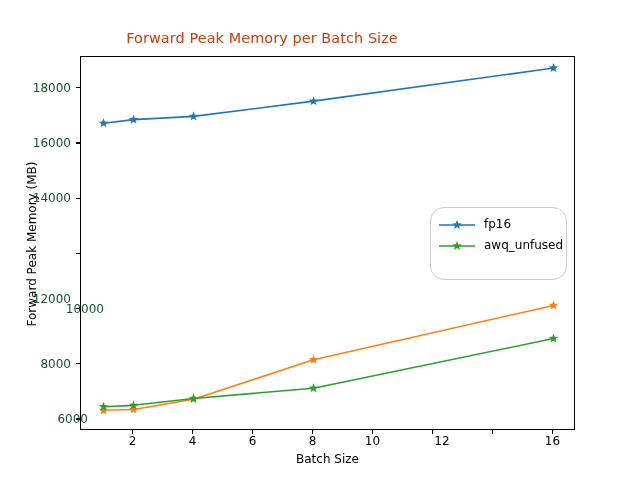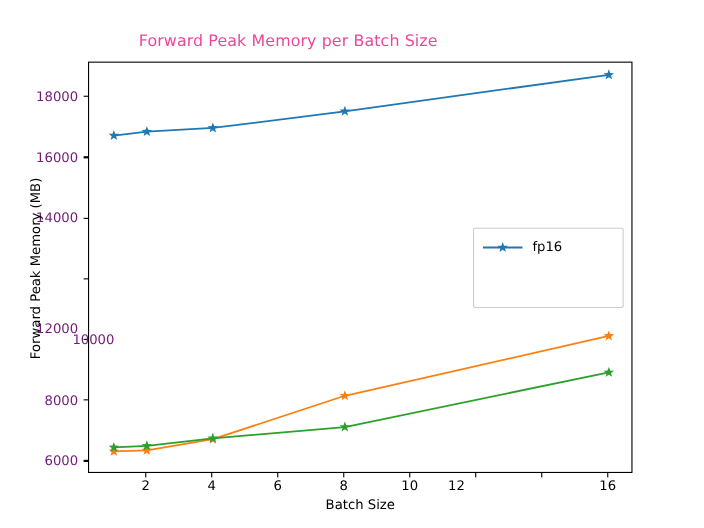--- a/index.html
+++ b/index.html
@@ -15,21 +15,21 @@
     font-family: "DejaVu Sans", sans-serif;
     overflow: hidden;
   }
   #chart-title {
     position: absolute;
     left: 0;
     top: 30px;
     width: 524px;
     text-align: center;
     font-size: 14.4px;
-    color: #ec4899;
+    color: #c2410c;
     letter-spacing: 0.1px;
   }
   
   #plot-area {
     position: absolute;
     left: 80px;
     top: 56px;
     width: 495px;
     height: 374px;
     border: 1.1px solid #000000;
@@ -42,21 +42,21 @@
     top: 0;
     width: 495px;
     height: 374px;
     overflow: visible;
   }
   .ytick-label {
     position: absolute;
     right: 0;
     text-align: right;
     font-size: 12px;
-    color: #701a75;
+    color: #14532d;
     white-space: nowrap;
   }
   .ytick-wrap {
     position: absolute;
     left: 0;
     width: 71px;
     height: 14px;
   }
   .ytick-mark {
     position: absolute;
@@ -107,21 +107,21 @@
     transform: rotate(-90deg);
     transform-origin: center center;
   }
   #legend {
     position: absolute;
     left: 430px;
     top: 207px;
     width: 137px;
     height: 73px;
     border: 0.8px solid #cccccc;
-    border-radius: 2px;
+    border-radius: 14px;
     background: #ffffff;
     box-sizing: border-box;
     padding: 5px 6px 5px 6px;
   }
   .legend-row {
     display: flex;
     align-items: center;
     height: 21px;
   }
   .legend-sample {
@@ -168,21 +168,21 @@
           <polygon points="52.50,343.33 53.73,346.63 57.26,346.79 54.50,348.98 55.44,352.38 52.50,350.43 49.56,352.38 50.50,348.98 47.74,346.79 51.27,346.63" fill="#2ca02c"></polygon>
           <polygon points="112.50,336.43 113.73,339.73 117.26,339.89 114.50,342.08 115.44,345.48 112.50,343.53 109.56,345.48 110.50,342.08 107.74,339.89 111.27,339.73" fill="#2ca02c"></polygon>
           <polygon points="232.50,326.22 233.73,329.52 237.26,329.67 234.50,331.87 235.44,335.26 232.50,333.32 229.56,335.26 230.50,331.87 227.74,329.67 231.27,329.52" fill="#2ca02c"></polygon>
           <polygon points="472.50,276.54 473.73,279.84 477.26,279.99 474.50,282.18 475.44,285.58 472.50,283.64 469.56,285.58 470.50,282.18 467.74,279.99 471.27,279.84" fill="#2ca02c"></polygon>
         </g>
       </svg>
   </div>
 
   <div id="y-axis">
       <div class="ytick-mark" style="top: 418.459px;"></div>
-      <div class="ytick-wrap" style="top: 411.959px;">
+      <div class="ytick-wrap" style="top: 411.959px; padding-left: 17px;">
         <div class="ytick-label">6000</div>
       </div>
       <div class="ytick-mark" style="top: 363.256px;"></div>
       <div class="ytick-wrap" style="top: 356.756px;">
         <div class="ytick-label">8000</div>
       </div>
       <div class="ytick-mark" style="top: 308.054px;"></div>
       <div class="ytick-wrap" style="top: 301.554px; margin-left: 33px;">
         <div class="ytick-label">10000</div>
       </div>
@@ -218,21 +218,21 @@
       </div>
       <div class="xtick-mark" style="left: 312px;"></div>
       <div class="xtick-wrap" style="left: 292.5px;">
         <div class="xtick-label">8</div>
       </div>
       <div class="xtick-mark" style="left: 372px;"></div>
       <div class="xtick-wrap" style="left: 352.5px;">
         <div class="xtick-label">10</div>
       </div>
       <div class="xtick-mark" style="left: 432px;"></div>
-      <div class="xtick-wrap" style="left: 395px;">
+      <div class="xtick-wrap" style="left: 422px;">
         <div class="xtick-label">12</div>
       </div>
       <div class="xtick-mark" style="left: 492px;"></div>
       <div class="xtick-wrap" style="left: 472.5px; margin-top: 48px;">
         <div class="xtick-label">14</div>
       </div>
       <div class="xtick-mark" style="left: 552px;"></div>
       <div class="xtick-wrap" style="left: 532.5px;">
         <div class="xtick-label">16</div>
       </div>
@@ -242,15 +242,22 @@
   <div id="ylabel">Forward Peak Memory (MB)</div>
 
   <div id="legend">
       <div class="legend-row">
         <div class="legend-sample"><svg width="40" height="14" viewBox="0 0 40 14">
             <line x1="2" y1="7" x2="38" y2="7" stroke="#1f77b4" stroke-width="1.6"></line>
             <polygon points="20.00,2.00 21.23,5.30 24.76,5.45 22.00,7.65 22.94,11.05 20.00,9.10 17.06,11.05 18.00,7.65 15.24,5.45 18.77,5.30" fill="#1f77b4"></polygon>
           </svg></div>
         <div class="legend-label">fp16</div>
       </div>
+      <div class="legend-row">
+        <div class="legend-sample"><svg width="40" height="14" viewBox="0 0 40 14">
+            <line x1="2" y1="7" x2="38" y2="7" stroke="#2ca02c" stroke-width="1.6"></line>
+            <polygon points="20.00,2.00 21.23,5.30 24.76,5.45 22.00,7.65 22.94,11.05 20.00,9.10 17.06,11.05 18.00,7.65 15.24,5.45 18.77,5.30" fill="#2ca02c"></polygon>
+          </svg></div>
+        <div class="legend-label">awq_unfused</div>
+      </div>
     </div>
 
 </div>
 
 </body></html>

